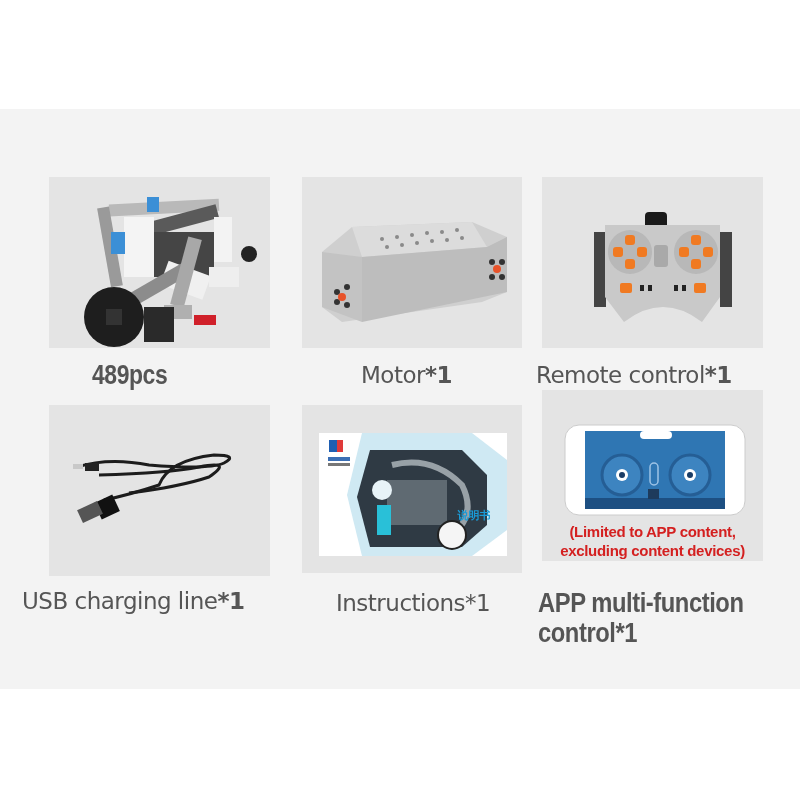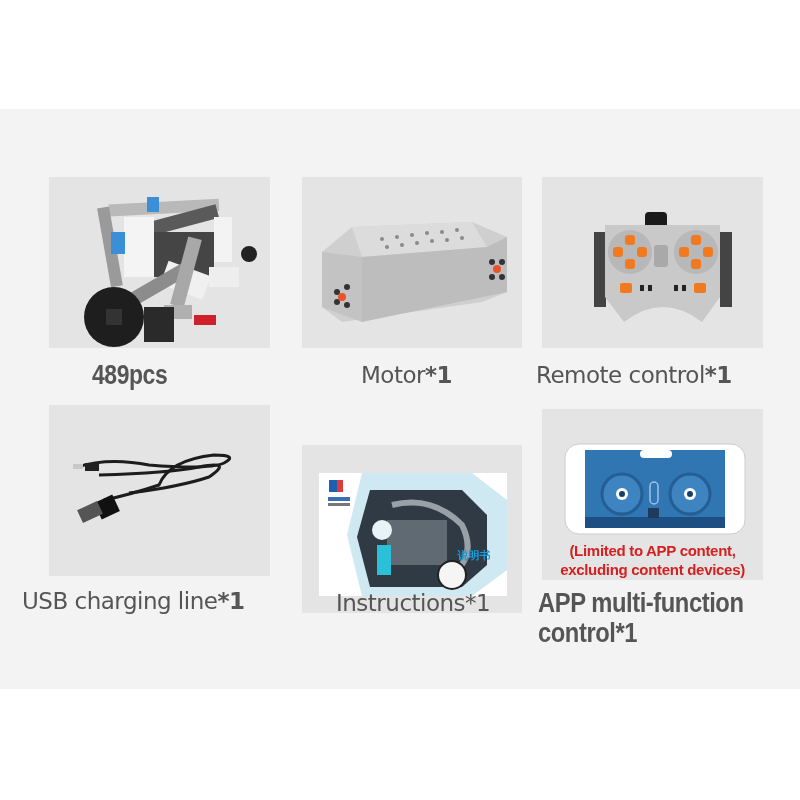--- a/index.html
+++ b/index.html
@@ -120,42 +120,42 @@
     <rect x="36" y="58" width="14" height="8" fill="#222"></rect>
     <rect x="24" y="59" width="10" height="5" fill="#c8c8c8"></rect>
     <rect x="48" y="93" width="20" height="18" fill="#111" transform="rotate(-25 58 102)"></rect>
     <rect x="30" y="100" width="22" height="14" fill="#555" transform="rotate(-25 41 107)"></rect>
   </svg>
 </div>
 <div class="label thin" style="left:22px;top:588px;">
   <span>USB charging line</span><b>*1</b>
 </div>
 
-<div class="cell" style="left:302px;top:405px;width:220px;height:168px;margin-top:40px;">
+<div class="cell" style="left:302px;top:405px;width:220px;height:168px;">
   <svg width="220" height="171" viewBox="0 0 220 171">
     <rect x="17" y="28" width="188" height="123" fill="#ffffff"></rect>
     <polygon points="60,28 170,28 205,55 205,125 170,151 60,151 45,90" fill="#cfe9f3"></polygon>
     <polygon points="68,45 160,45 185,70 185,120 160,142 68,142 55,92" fill="#2f3a44"></polygon>
     <path d="M90 60 Q130 50 160 80 Q175 110 150 130" fill="none" stroke="#dfe6ea" stroke-width="6" opacity="0.6"></path>
     <rect x="85" y="75" width="60" height="45" fill="#5f6a72"></rect>
     <circle cx="80" cy="85" r="10" fill="#e8f3f8"></circle>
     <rect x="75" y="100" width="14" height="30" fill="#29c0d8"></rect>
     <circle cx="150" cy="130" r="14" fill="#f5f5f5" stroke="#222" stroke-width="2"></circle>
     <rect x="27" y="35" width="14" height="12" fill="#1f5fb2"></rect>
     <rect x="35" y="35" width="6" height="12" fill="#e03a3a"></rect>
     <rect x="26" y="52" width="22" height="4" fill="#3b6fb5"></rect>
     <rect x="26" y="58" width="22" height="3" fill="#777"></rect>
     <text x="172" y="114" font-family="DejaVu Sans, sans-serif" font-size="11" font-weight="bold" fill="#1a9ad6" text-anchor="middle">说明书</text>
   </svg>
 </div>
 <div class="label thin" style="left:336px;top:590px;">
   <span>Instructions</span><span>*1</span>
 </div>
 
-<div class="cell" style="left:542px;top:409px;width:221px;height:171px;">
+<div class="cell" style="left:542px;top:390px;width:221px;height:171px;">
   <svg width="221" height="171" viewBox="0 0 221 171" style="position:absolute;left:0;top:0;">
     <rect x="23" y="35" width="180" height="90" rx="14" fill="#ffffff" stroke="#cccccc"></rect>
     <rect x="43" y="41" width="140" height="78" fill="#2f76b3"></rect>
     <rect x="43" y="108" width="140" height="11" fill="#1d4f82"></rect>
     <rect x="98" y="41" width="32" height="8" rx="4" fill="#ffffff"></rect>
     <circle cx="80" cy="85" r="20" fill="#3d84c0" stroke="#255e95" stroke-width="3"></circle>
     <circle cx="80" cy="85" r="6" fill="#ffffff"></circle>
       <circle cx="80" cy="85" r="3" fill="#1a3d66"></circle>
     <circle cx="148" cy="85" r="20" fill="#3d84c0" stroke="#255e95" stroke-width="3"></circle>
     <circle cx="148" cy="85" r="6" fill="#ffffff"></circle>

